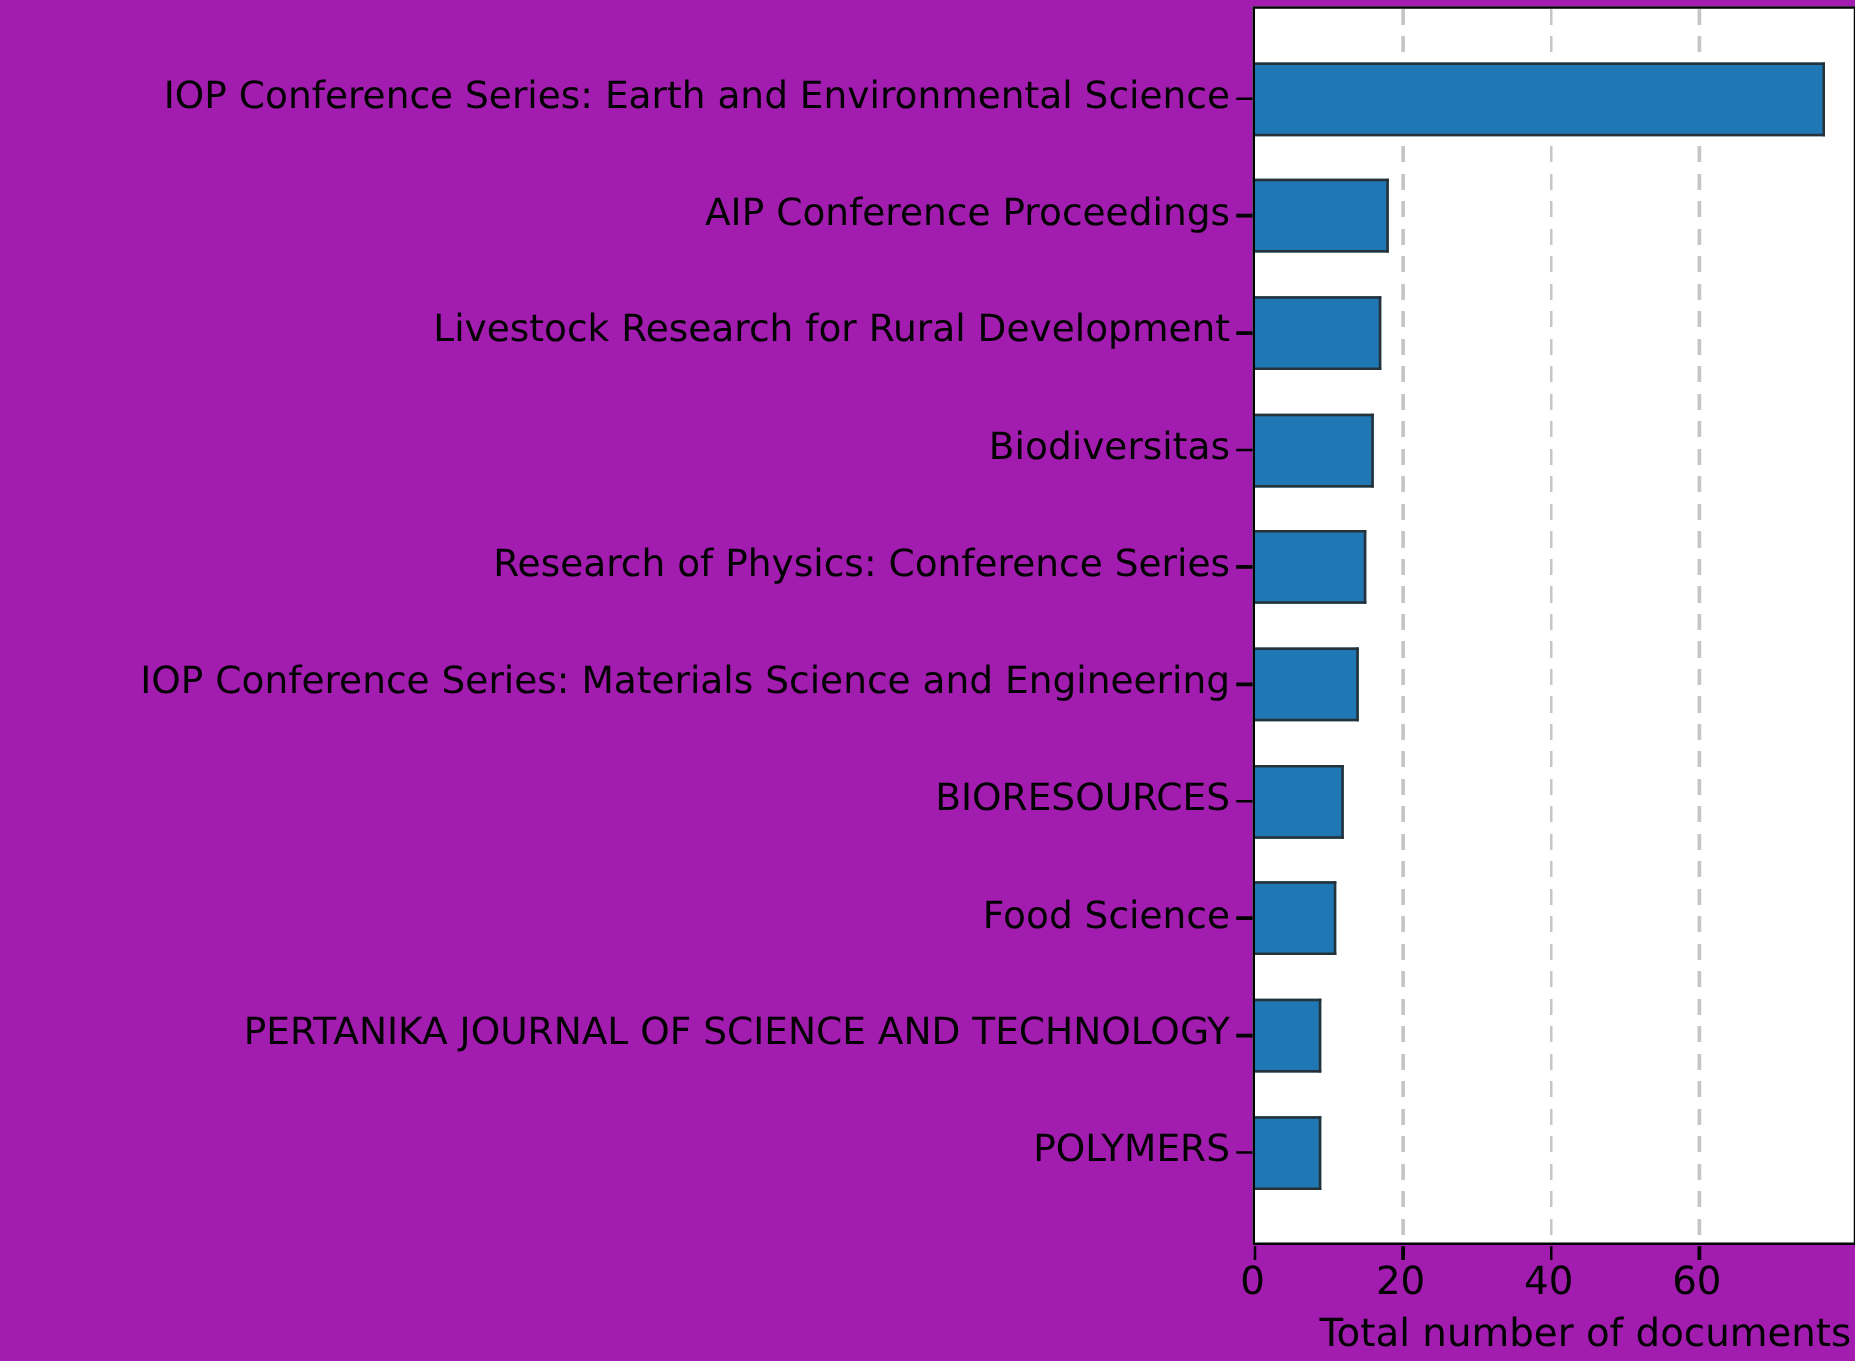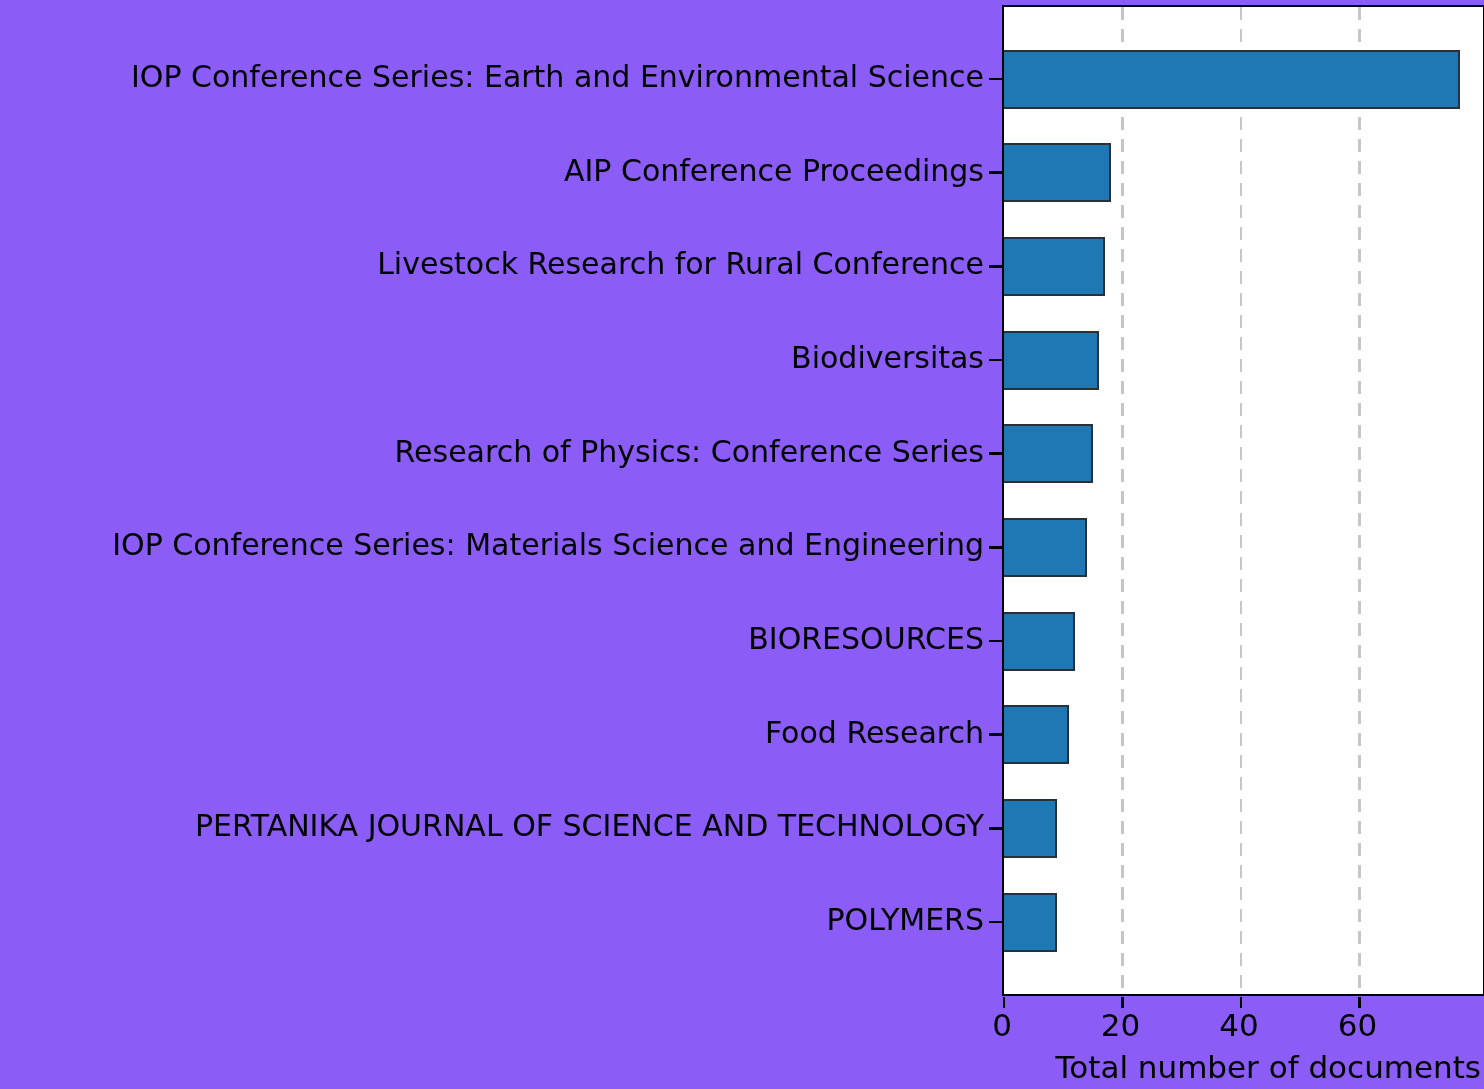--- a/index.html
+++ b/index.html
@@ -9,21 +9,21 @@
     width: 1484px;
     height: 1089px;
     overflow: hidden;
     font-family: "DejaVu Sans", sans-serif;
     color: #000000;
   }
   .figure {
     position: relative;
     width: 1484px;
     height: 1089px;
-    background: #8b5cf6;
+    background: #a21caf;
     text-decoration: underline;
   }
   .plot {
     position: absolute;
     left: 1002px;
     top: 5px;
     width: 479px;
     height: 987px;
     border: 2.5px solid #000000;
     box-sizing: content-box;
@@ -116,26 +116,26 @@
       <div class="bar" title="POLYMERS: 9" style="top: 885.5px; width: 53.321px;"></div>
       <div class="y-tick" style="left: -15.5px; top: 913.75px;"></div>
       <div class="x-tick" style="left: -1.25px; top: 989.5px;"></div>
       <div class="x-tick" style="left: 117.241px; top: 989.5px;"></div>
       <div class="x-tick" style="left: 235.732px; top: 989.5px;"></div>
       <div class="x-tick" style="left: 354.223px; top: 989.5px;"></div>
     </div>
   <div id="labels">
       <div class="category-label" style="right: 500px; top: 77px;">IOP Conference Series: Earth and Environmental Science</div>
       <div class="category-label" style="right: 500px; top: 170.667px;">AIP Conference Proceedings</div>
-      <div class="category-label" style="right: 500px; top: 264.333px;">Livestock Research for Rural Conference</div>
+      <div class="category-label" style="right: 500px; top: 264.333px;">Livestock Research for Rural Development</div>
       <div class="category-label" style="right: 500px; top: 358px; margin-left: 44px;">Biodiversitas</div>
       <div class="category-label" style="right: 500px; top: 451.667px;">Research of Physics: Conference Series</div>
       <div class="category-label" style="right: 500px; top: 545.333px;">IOP Conference Series: Materials Science and Engineering</div>
       <div class="category-label" style="right: 500px; top: 639px;">BIORESOURCES</div>
-      <div class="category-label" style="right: 500px; top: 732.667px;">Food Research</div>
+      <div class="category-label" style="right: 500px; top: 732.667px;">Food Science</div>
       <div class="category-label" style="right: 500px; top: 826.333px;">PERTANIKA JOURNAL OF SCIENCE AND TECHNOLOGY</div>
       <div class="category-label" style="right: 500px; top: 920px;">POLYMERS</div>
     </div>
   <div id="xticks">
       <div class="x-tick-label" style="left: 1002px; top: 1008px;">0</div>
       <div class="x-tick-label" style="left: 1120.49px; top: 1008px;">20</div>
       <div class="x-tick-label" style="left: 1238.98px; top: 1008px;">40</div>
       <div class="x-tick-label" style="left: 1357.47px; top: 1008px;">60</div>
     </div>
   <div class="x-axis-label">Total number of documents</div>

